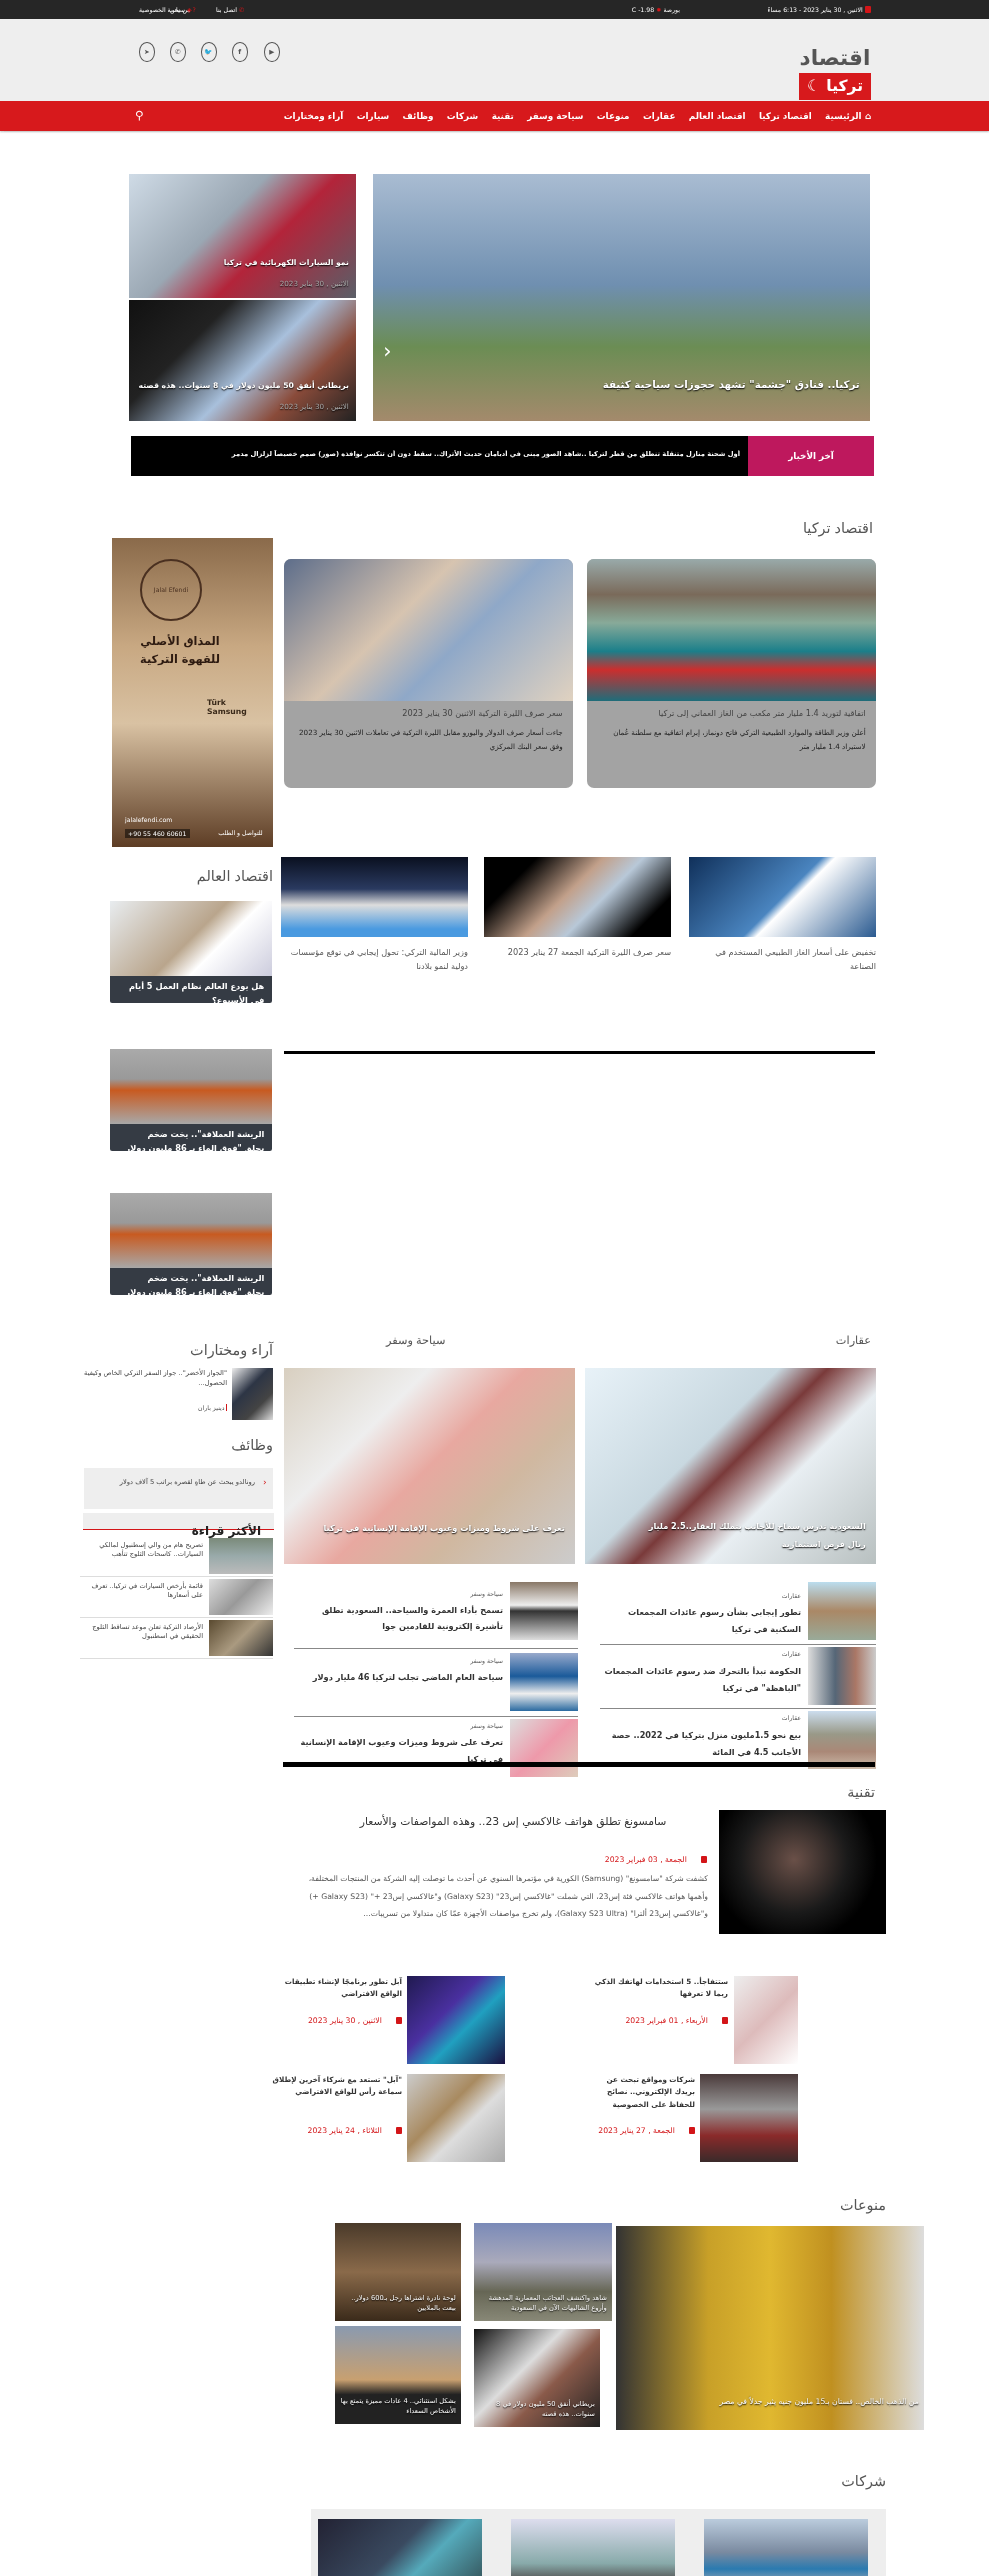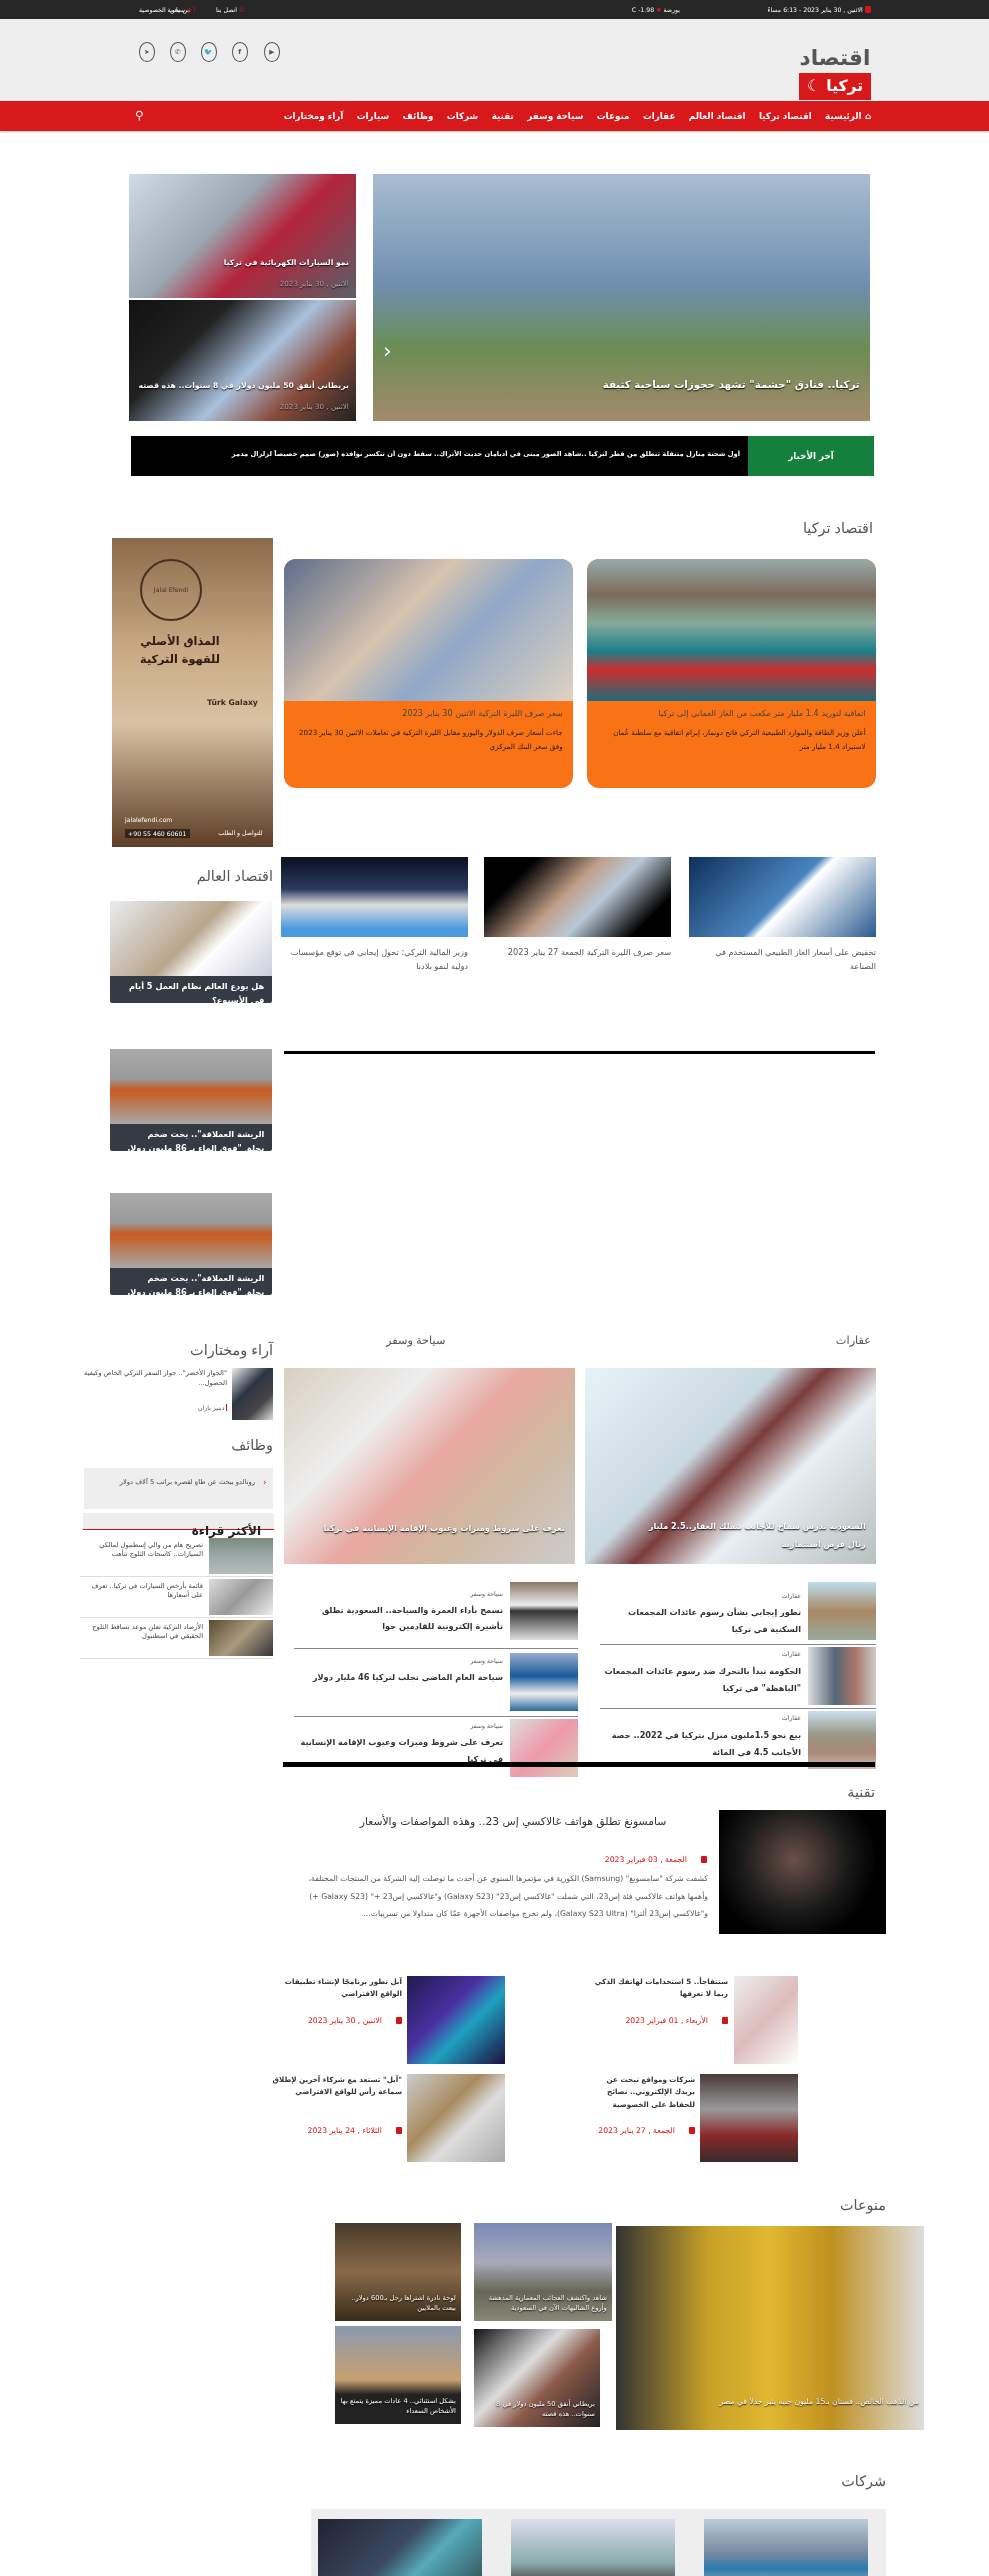--- a/index.html
+++ b/index.html
@@ -19,24 +19,24 @@
 
 .nav{left:0;top:101px;width:989px;height:30px;background:#d7191c;box-shadow:0 1.5px 1.5px #ccc}
 .nav ul{list-style:none;position:absolute;right:118px;top:0;display:flex;gap:13.4px;height:30px;align-items:center;color:#fff;font-size:8.8px;font-weight:bold}
 .nav .search{position:absolute;left:135px;top:8.2px;color:#fff;font-size:11.3px}
 
 .img{background:#889;overflow:hidden;position:absolute}
 .cap{position:absolute;color:#fff;font-weight:bold;text-shadow:0 0.5px 1.5px #000;direction:rtl}
 .date{color:#aaa;font-size:7.2px}
 
 .ticker{left:131px;top:436px;width:743px;height:40px;background:#000}
-.ticker .label{position:absolute;right:0;top:0;width:126px;height:40px;background:#15803d;color:#fff;font-size:8.8px;font-weight:bold;display:flex;align-items:center;justify-content:center}
+.ticker .label{position:absolute;right:0;top:0;width:126px;height:40px;background:#be185d;color:#fff;font-size:8.8px;font-weight:bold;display:flex;align-items:center;justify-content:center}
 .ticker .text{position:absolute;right:134px;top:14.4px;left:5.2px;color:#fff;font-size:6.7px;font-weight:bold;white-space:nowrap;overflow:hidden}
 .sec-title{position:absolute;font-size:14.4px;color:#555;font-family:"Liberation Sans",sans-serif}
-.card-gray{position:absolute;background:#f97316;border-radius:12px;overflow:hidden}
+.card-gray{position:absolute;background:#a3a3a3;border-radius:7px;overflow:hidden}
 .card-gray .ttl{position:absolute;right:10.3px;left:10.3px;font-size:8.2px;color:#444}
 .card-gray .ex{position:absolute;right:10.3px;left:10.3px;font-size:7.2px;font-weight:normal;color:#222;line-height:14.4px}
 .smtitle{font-size:8.2px;color:#555;line-height:14.4px}
 .darkcard{position:absolute;width:162px;height:75px;background:#353b44;border-radius:0 0 2.1px 2.1px}
 .darkcard .t{position:absolute;right:7.7px;left:15.5px;top:13px;color:#fff;font-weight:bold;font-size:8.2px;line-height:14.4px}
 .hr-black{position:absolute;background:#000;height:3.1px}
 .list-row{position:absolute;border-bottom:1.5px solid #888}
 .cat{font-size:6.2px;color:#555}
 .rtitle{font-size:8.2px;font-weight:bold;color:#333;line-height:16.5px}
 .date-red{color:#d31518;font-size:7.7px;display:flex;align-items:center;gap:14px}
@@ -126,21 +126,21 @@
 </a>
 <a class="card-gray" style="left:284px;top:559px;width:289px;height:229px">
   <div class="img" style="left:0;top:0;width:289px;height:142px;background:linear-gradient(135deg,#5d6d8a,#d7c4b0 40%,#8fa8c8 60%,#e0d2c0)"></div>
   <div class="ttl" style="top:149px">سعر صرف الليرة التركية الاثنين 30 يناير 2023</div>
   <div class="ex" style="top:167px">جاءت أسعار صرف الدولار واليورو مقابل الليرة التركية في تعاملات الاثنين 30 يناير 2023 وفق سعر البنك المركزي</div>
 </a>
 
 <div class="img" style="left:112px;top:538px;width:161px;height:309px;background:linear-gradient(180deg,#8a6a4a,#c8a882 35%,#d9c2a3 60%,#5d3d25)">
   <div class="abs" style="left:28px;top:20.6px;width:62px;height:62px;border:2.1px solid #4a3020;border-radius:50%;color:#4a3020;font-size:6.2px;text-align:center;padding-top:25px">Jalal Efendi</div>
   <div class="abs" style="right:52px;top:95px;width:82px;color:#2d1a10;font-size:11.3px;font-weight:bold;text-align:center;line-height:17.5px">المذاق الأصلي للقهوة التركية</div>
-  <div class="abs" style="left:95px;top:160px;width:52px;color:#3a2a1a;font-size:7.7px;font-weight:bold;text-align:left;direction:ltr">Türk Galaxy</div>
+  <div class="abs" style="left:95px;top:160px;width:52px;color:#3a2a1a;font-size:7.7px;font-weight:bold;text-align:left;direction:ltr">Türk Samsung</div>
   <div class="abs" style="left:13px;top:278px;color:#fff;font-size:6.2px;direction:ltr">jalalefendi.com</div>
   <div class="abs" style="left:13px;top:291px;color:#fff;font-size:6.2px;background:rgba(0,0,0,.5);padding:1px 3.1px;direction:ltr">+90 55 460 60601</div>
   <div class="abs" style="right:10.3px;top:291px;color:#fff;font-size:6.2px">للتواصل و الطلب</div>
 </div>
 
 <a class="abs" style="left:689px;top:857px;width:187px;height:103px">
   <div class="img" style="left:0;top:0;width:187px;height:80px;background:linear-gradient(135deg,#10305a,#4a85c0 50%,#fff 55%,#2a5a90)"></div>
   <div class="abs smtitle" style="top:88px;right:0;left:0">تخفيض على أسعار الغاز الطبيعي المستخدم في الصناعة</div>
 </a>
 <a class="abs" style="left:484px;top:857px;width:187px;height:103px">

